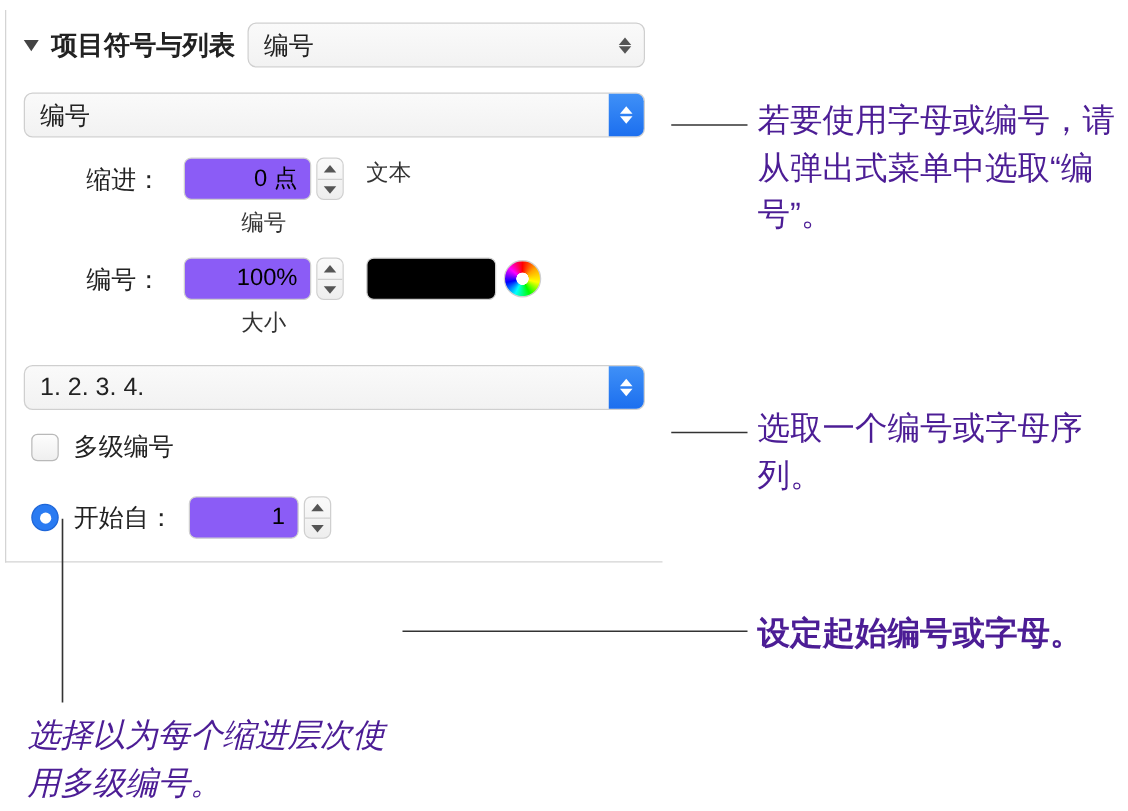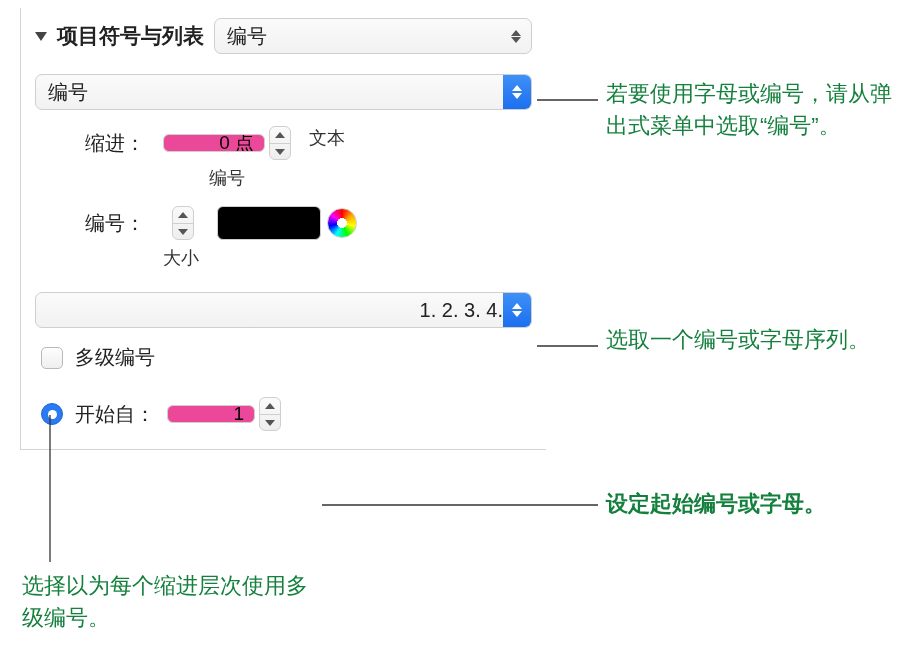--- a/index.html
+++ b/index.html
@@ -8,21 +8,21 @@
       font-size: 19px;
       background: #fff;
       color: #222;
       width: 902px;
       height: 649px;
       position: relative;
       overflow: hidden;
     }
     .panel {
       position: absolute;
-      left: 20px;
+      left: 4px;
       top: 8px;
       width: 526px;
       border: 1px solid #d4d4d4;
       border-top: none;
       border-right: none;
       background: #fff;
       padding: 0 14px 18px 14px;
     }
     .header-row {
       display: flex;
@@ -114,24 +114,24 @@
       gap: 6px;
     }
     .sublabel { font-size: 18px; color: #333; }
     .stepper {
       display: flex;
       align-items: center;
       gap: 0;
     }
     .stepper input[type="text"] {
       width: 102px;
-      height: 18px;
+      height: 34px;
       border: 1px solid #cfcfcf;
       border-radius: 6px;
-      background: #ec4899;
+      background: #8b5cf6;
       text-align: right;
       padding: 0 10px;
       font-size: 19px;
       font-family: inherit;
     }
     .step-arrows {
       display: flex;
       flex-direction: column;
       margin-left: 4px;
       border: 1px solid #cfcfcf;
@@ -217,29 +217,29 @@
       left: 0; top: 0;
       width: 902px; height: 649px;
       pointer-events: none;
     }
     svg.leaders line {
       stroke: #333;
       stroke-width: 1.3;
     }
     .callout {
       position: absolute;
-      font-size: 22px;
+      font-size: 26px;
       line-height: 1.45;
-      color: #15803d;
+      color: #4c1d95;
       max-width: 300px;
     }
     .c1 { left: 606px; top: 78px; }
     .c2 { left: 606px; top: 324px; }
     .c3 { left: 606px; top: 488px; font-weight: bold; }
-    .c4 { left: 22px;  top: 570px; }
+    .c4 { left: 22px;  top: 570px; font-style: italic; }
   </style>
 </head>
 <body>
 
 <div class="panel">
 
   <div class="header-row">
     <div class="disclosure"></div>
     <div class="header-title">项目符号与列表</div>
     <div class="popup header-popup">
@@ -267,36 +267,37 @@
     </div>
     <div class="field-col">
       <div class="sublabel">文本</div>
     </div>
   </div>
 
   <div class="row">
     <div class="row-label">编号：</div>
     <div class="field-col">
       <div class="stepper">
+        <input type="text" value="100%" style="">
         <div class="step-arrows">
           <span class="up"></span>
           <span class="down"></span>
         </div>
       </div>
       <div class="sublabel">大小</div>
     </div>
     <div class="field-col">
       <div class="color-row">
         <div class="color-swatch"></div>
         <div class="color-wheel"></div>
       </div>
     </div>
   </div>
 
-  <div class="popup full-popup" style="margin-top:22px;justify-content:flex-end;">
+  <div class="popup full-popup" style="margin-top:22px;">
     <span class="popup-label">1. 2. 3. 4.</span>
     <span class="popup-knob"></span>
   </div>
 
   <div class="checkbox-row">
     <div class="checkbox"></div>
     <div class="opt-label">多级编号</div>
   </div>
 
 

